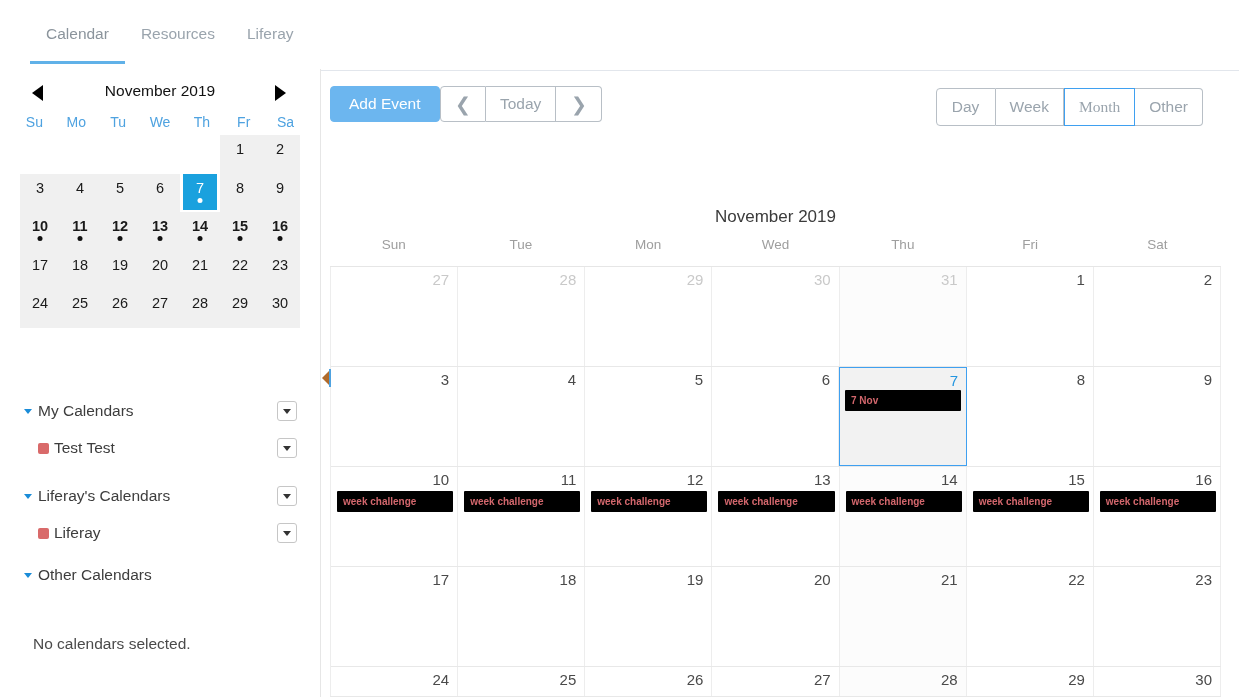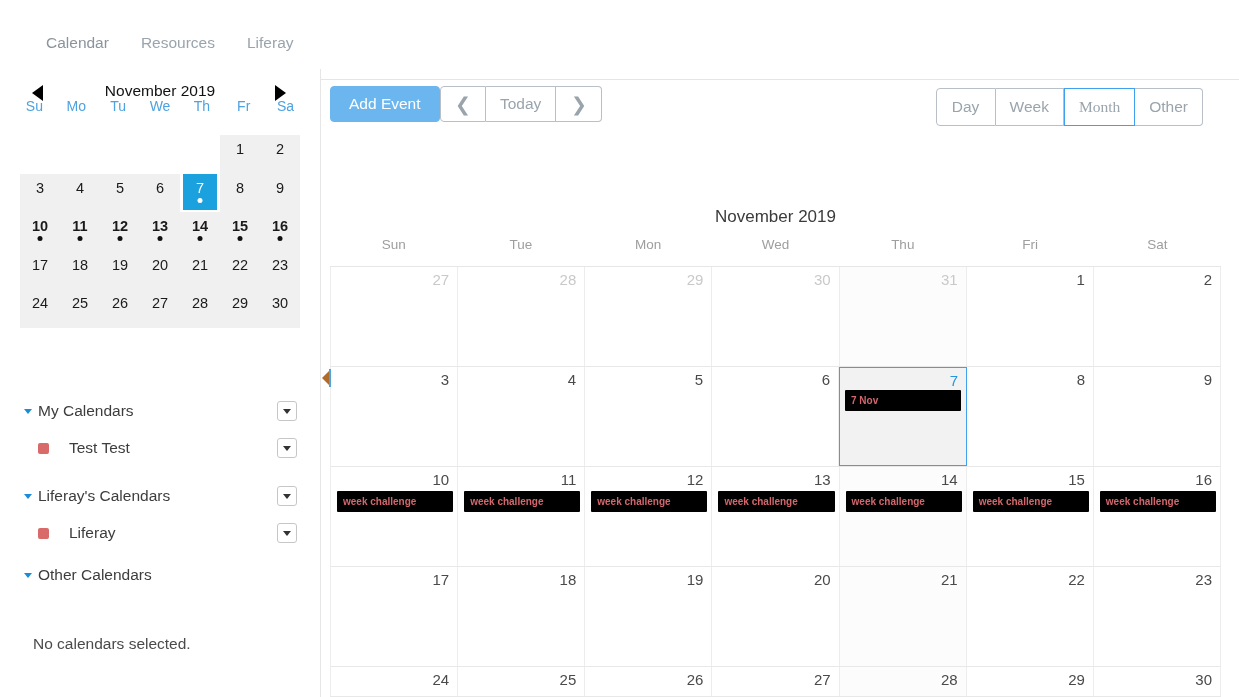--- a/index.html
+++ b/index.html
@@ -5,21 +5,21 @@
   * { box-sizing: border-box; margin: 0; padding: 0; }
   html, body {
     width: 1239px; height: 697px;
     background: #ffffff;
     font-family: "Liberation Sans", sans-serif;
     overflow: hidden;
   }
 
   
   .tabbar {
-    position: absolute; left: 0; top: 12px;
+    position: absolute; left: 0; top: 3px;
     width: 1239px; height: 68px;
     border-bottom: 1px solid #e2e6ec;
   }
   .tabbar .tabs { position: absolute; left: 30px; top: 22px; display: flex; }
   .tab {
     font-size: 15.5px; color: #9aa4ad;
     padding: 0 16px 18px 16px;
     cursor: pointer; white-space: nowrap;
     border-bottom: 3px solid transparent;
     margin-bottom: -1px;
@@ -45,21 +45,21 @@
   }
   .mini-nav .arrow.prev { left: 10px; }
   .mini-nav .arrow.next { right: 8px; }
   .mini-nav .arrow svg { display: block; }
   .mini-nav .title {
     position: absolute; left: 0; right: 0; top: 2px;
     text-align: center; font-size: 15.5px; color: #111;
   }
 
   .mini-dows {
-    position: absolute; left: 20px; top: 29px;
+    position: absolute; left: 20px; top: 45px;
     width: 280px; display: flex; gap: 13px;
   }
   .mini-dows div {
     width: 40px; text-align: center;
     font-size: 14px; color: #4ea2e0;
     cursor: pointer;
   }
 
   .mini-grid {
     position: absolute; left: 20px; top: 66px;
@@ -107,21 +107,21 @@
   .cal-head .caret {
     position: absolute; left: 24px; top: 10px;
     width: 0; height: 0;
     border-left: 4.5px solid transparent;
     border-right: 4.5px solid transparent;
     border-top: 5.5px solid #1a8cd8;
   }
   .cal-item {
     position: relative; height: 24px;
     font-size: 15.5px; color: #3d3d3d;
-    padding-left: 53px; line-height: 24px;
+    padding-left: 38px; line-height: 24px;
     cursor: pointer;
   }
   .cal-item .swatch {
     position: absolute; left: 38px; top: 7px;
     width: 11px; height: 11px; border-radius: 2px;
     background: #d96a6a;
   }
   .cal-item .lbl { padding-left: 16px; }
 
   .drop-btn {

